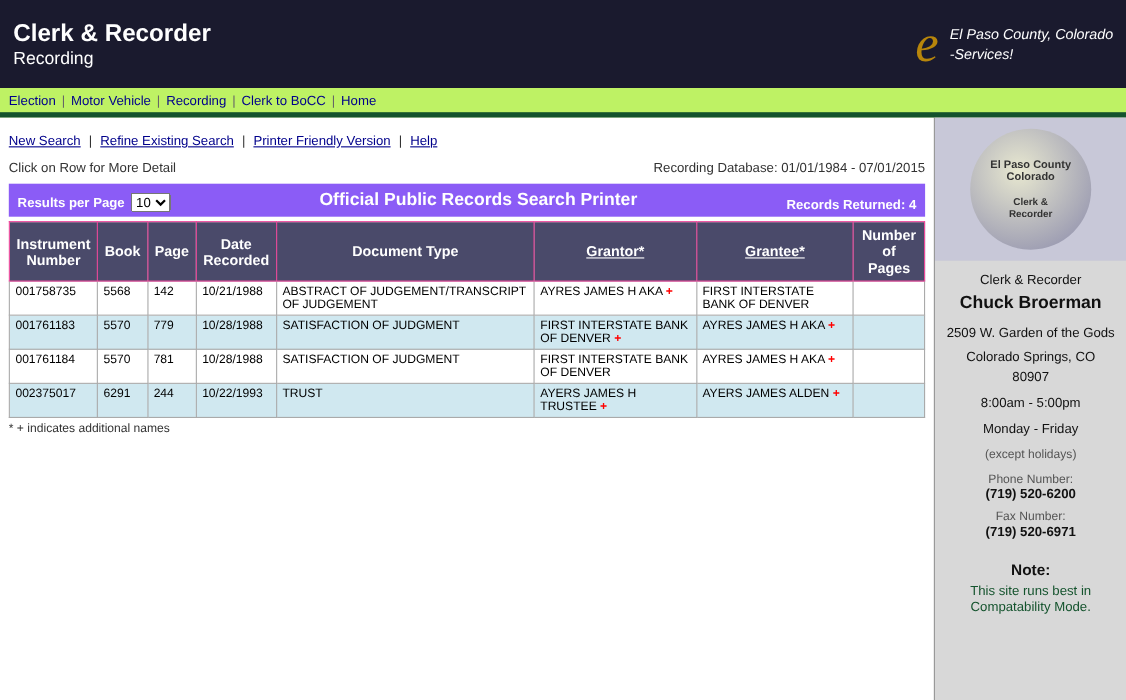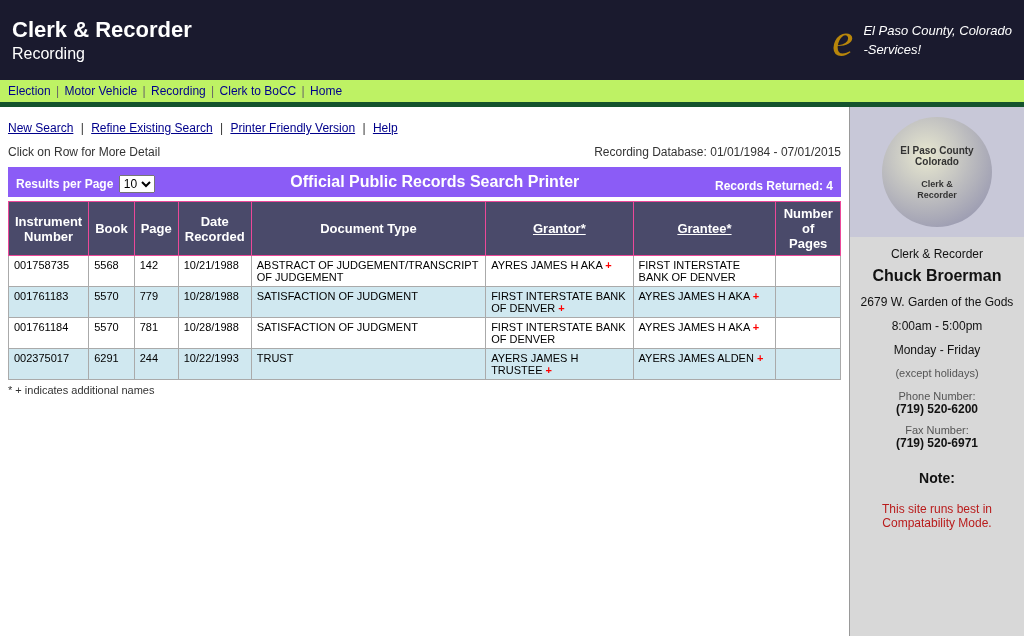--- a/index.html
+++ b/index.html
@@ -189,21 +189,21 @@
     #sidebar-info .name {
       font-size: 16px;
       font-weight: bold;
       margin: 6px 0 8px;
     }
     #sidebar-info .address { margin: 4px 0; line-height: 1.5; }
     #sidebar-info .hours { margin: 6px 0; line-height: 1.5; }
     #sidebar-info .label { font-size: 11px; color: #555; margin-top: 8px; }
     #sidebar-info .value { font-size: 12px; font-weight: bold; }
     #sidebar-info .note-title { font-size: 14px; font-weight: bold; margin-top: 20px; }
-    #sidebar-info .note-text { font-size: 12px; color: #b91c1c; margin-top: 16px; }
+    #sidebar-info .note-text { font-size: 12px; color: #14532d; margin-top: 4px; }
   </style>
 </head>
 <body>
 
 <div id="header">
   <div id="header-left">
     <h1>Clerk &amp; Recorder</h1>
     <h2>Recording</h2>
   </div>
   <div id="header-right">
@@ -323,21 +323,22 @@
 
   <div id="sidebar">
     <div id="sidebar-logo">
       <div class="logo-circle">
         <div class="logo-inner">El Paso County<br>Colorado<br><br><span style="font-size:9px;">Clerk &amp;<br>Recorder</span></div>
       </div>
     </div>
     <div id="sidebar-info">
       <div style="font-size:12px;">Clerk &amp; Recorder</div>
       <div class="name">Chuck Broerman</div>
-      <div class="address">2679 W. Garden of the Gods</div>
+      <div class="address">2509 W. Garden of the Gods</div>
+      <div class="address">Colorado Springs, CO 80907</div>
       <div class="hours">8:00am - 5:00pm</div>
       <div class="hours">Monday - Friday</div>
       <div class="hours" style="font-size:11px;color:#555;">(except holidays)</div>
       <div class="label">Phone Number:</div>
       <div class="value">(719) 520-6200</div>
       <div class="label">Fax Number:</div>
       <div class="value">(719) 520-6971</div>
       <div class="note-title">Note:</div>
       <div class="note-text">This site runs best in Compatability Mode.</div>
     </div>

